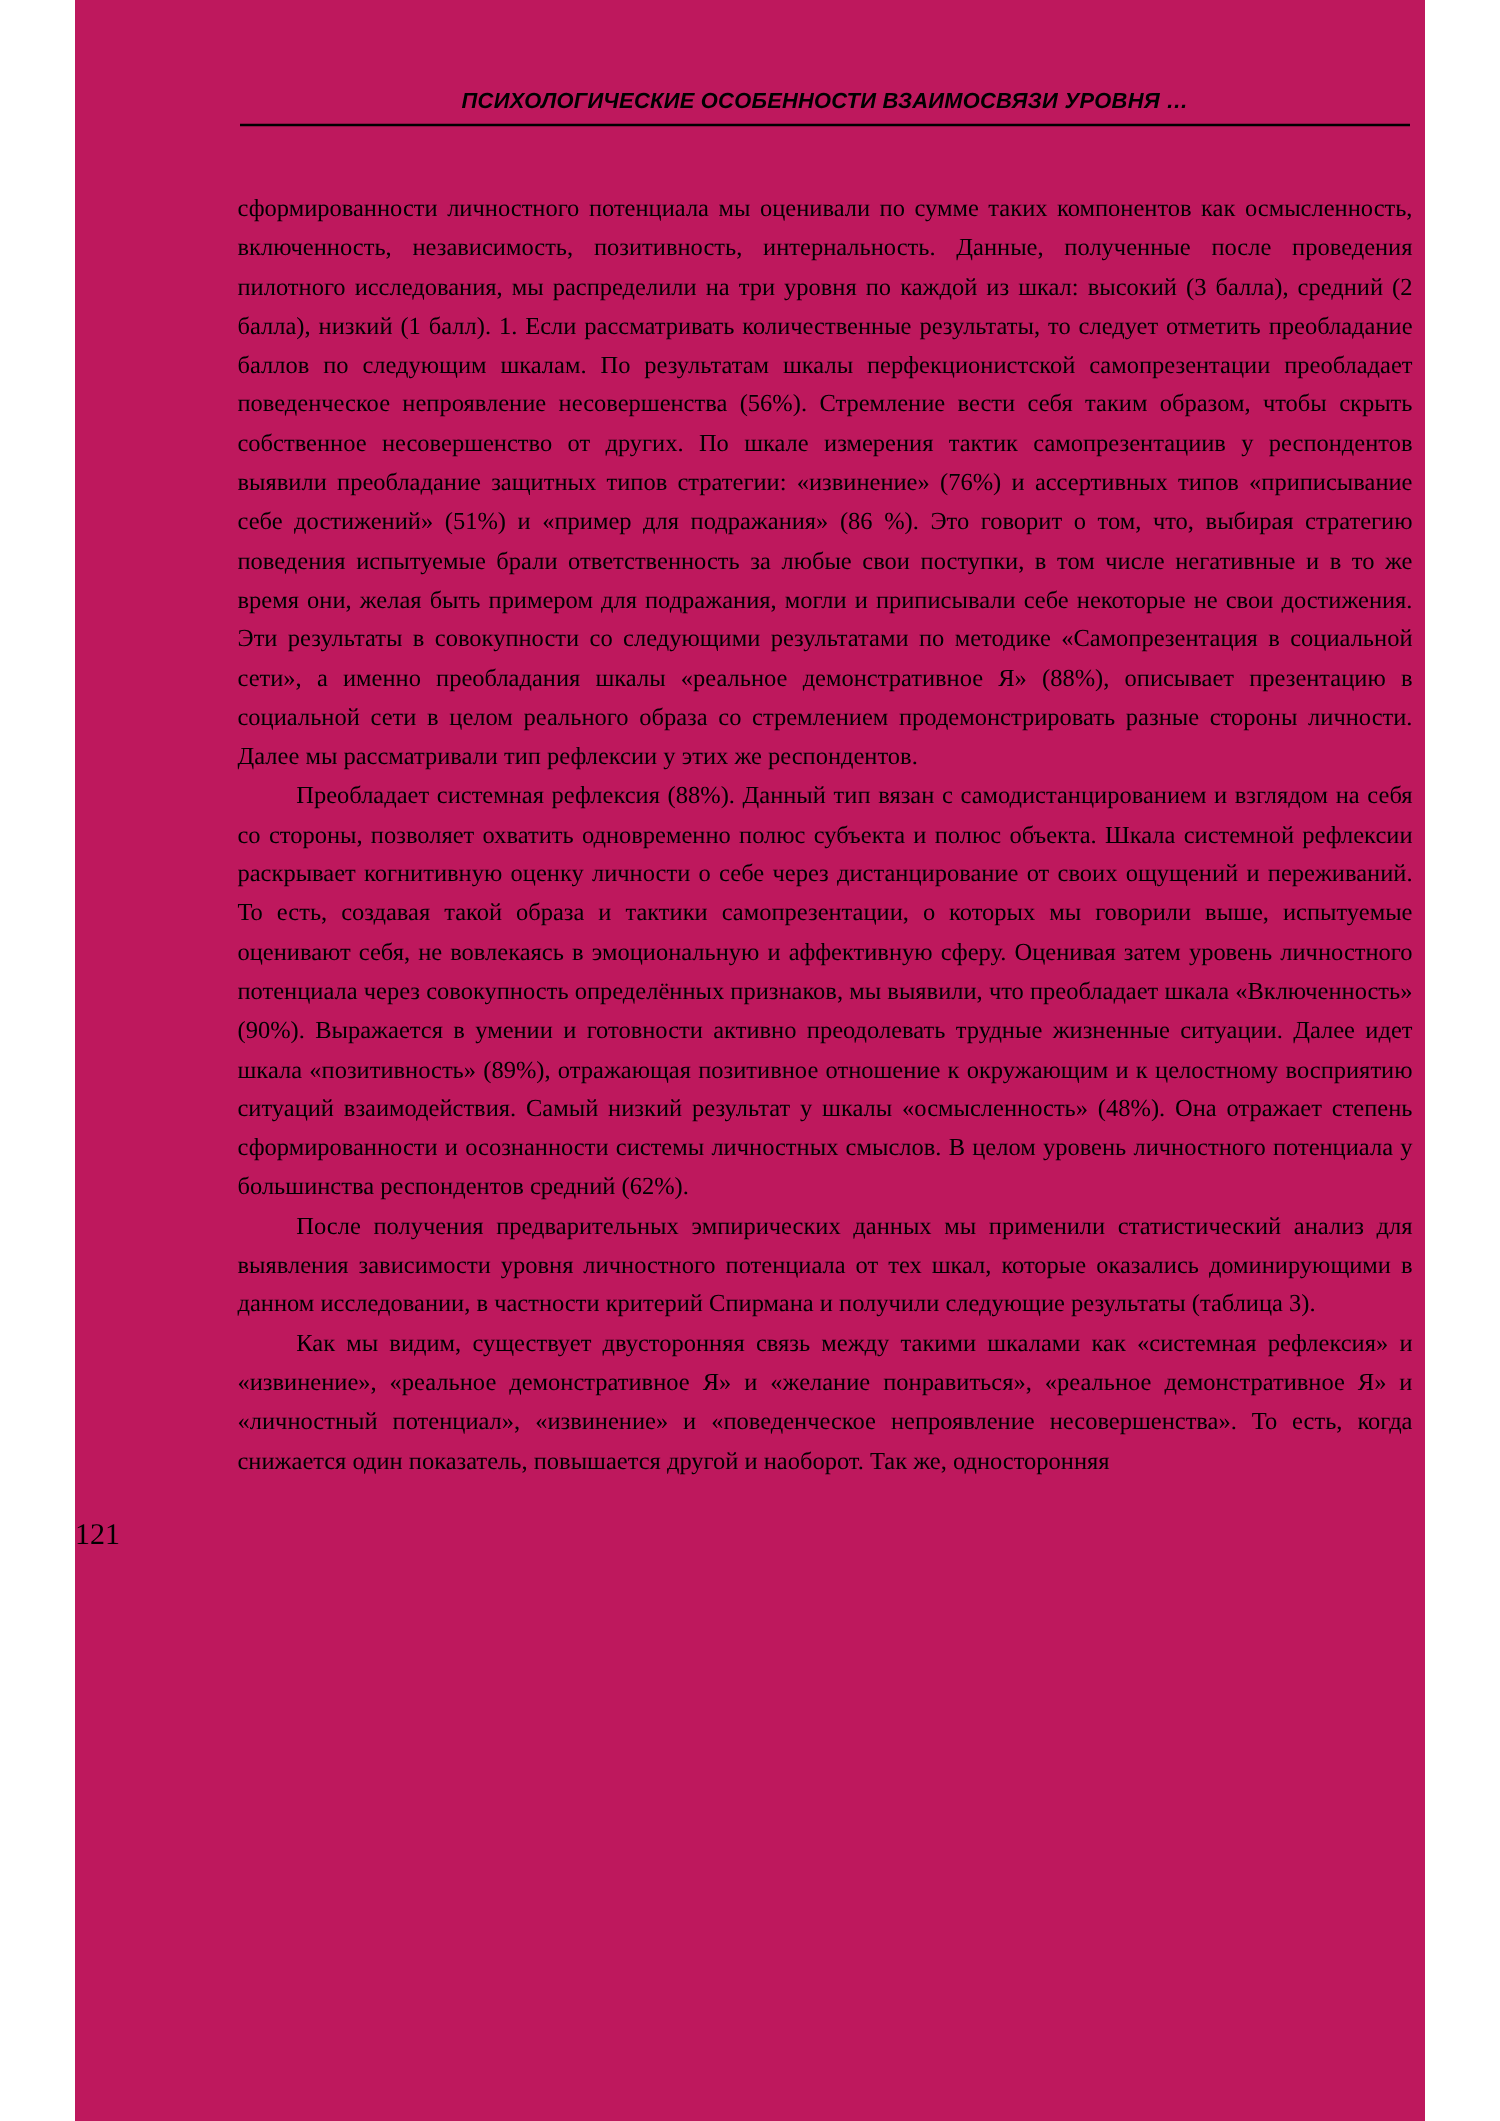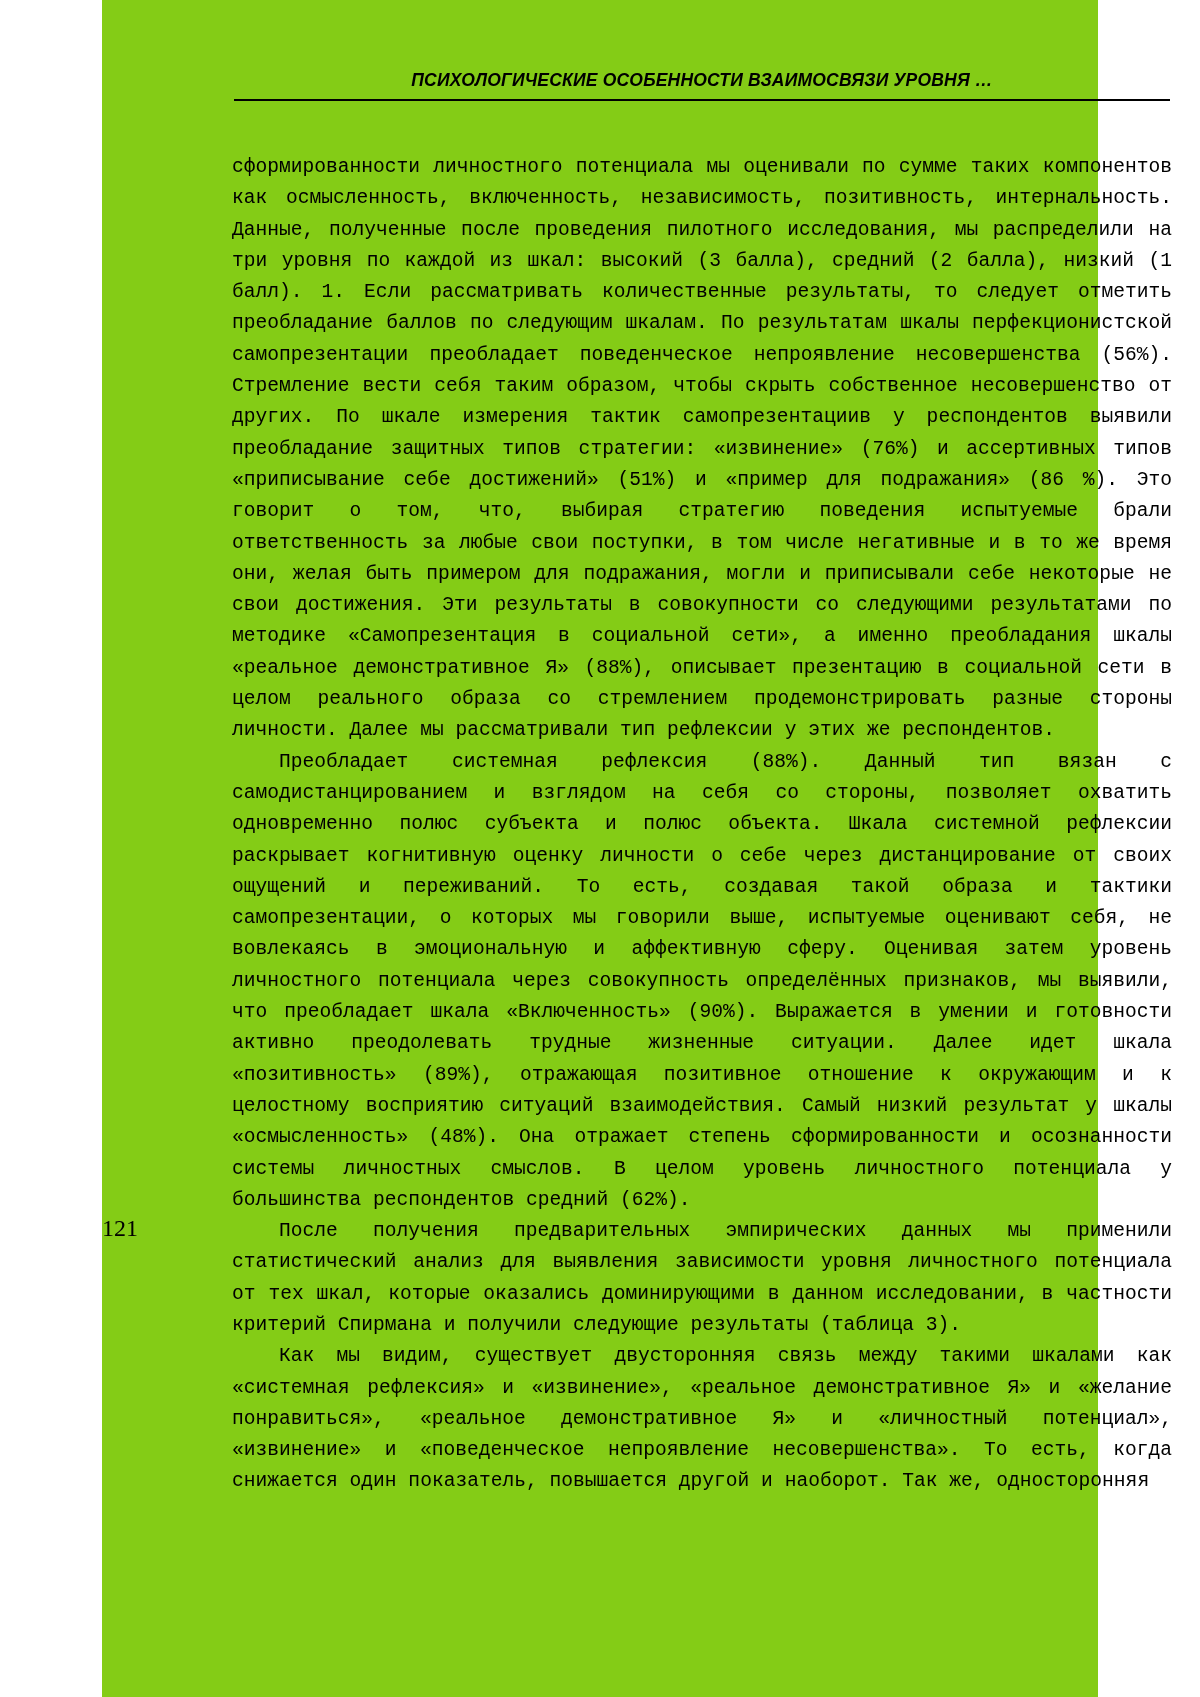--- a/index.html
+++ b/index.html
@@ -2,23 +2,23 @@
 <html lang="ru"><head>
 <meta charset="utf-8">
 <style>
   html, body {
     margin: 0;
     padding: 0;
     background: #ffffff;
   }
   .page {
     position: relative;
-    width: 996px;
+    width: 1080px;
     height: 1697px;
-    background: #84cc16;
+    background: #be185d;
     margin: 0 auto;
     box-sizing: border-box;
     font-family: "Liberation Serif", "DejaVu Serif", serif;
     color: #000000;
   }
   .running-head {
     position: absolute;
     left: 130px;
     top: 70px;
     width: 940px;
@@ -45,21 +45,20 @@
     width: 940px;
     font-size: 19.6px;
     line-height: 31.3px;
     text-align: justify;
     text-justify: inter-word;
     hyphens: none;
   }
   .body-text p {
     margin: 0;
     text-indent: 47px;
-    font-family: Liberation Mono, monospace;
   }
   .body-text p.noindent {
     text-indent: 0;
   }
   .page-number {
     position: absolute;
     left: 0;
     top: 1215px;
     width: 1200px;
     text-align: left;

